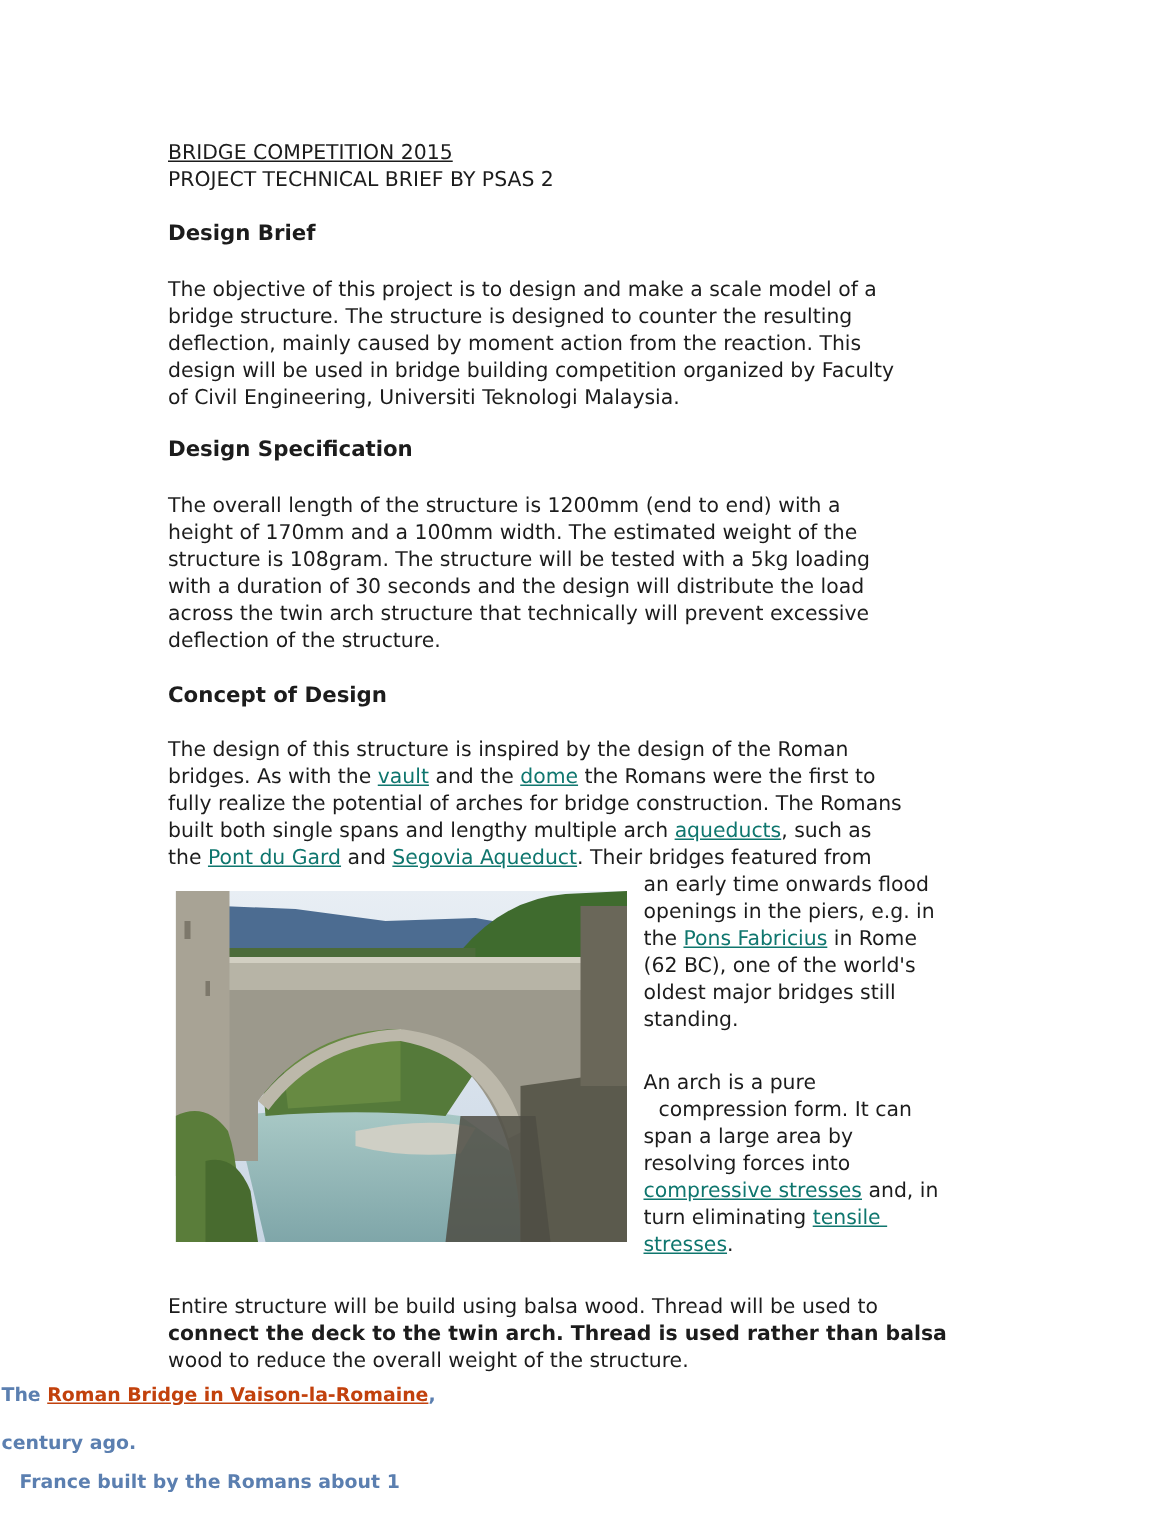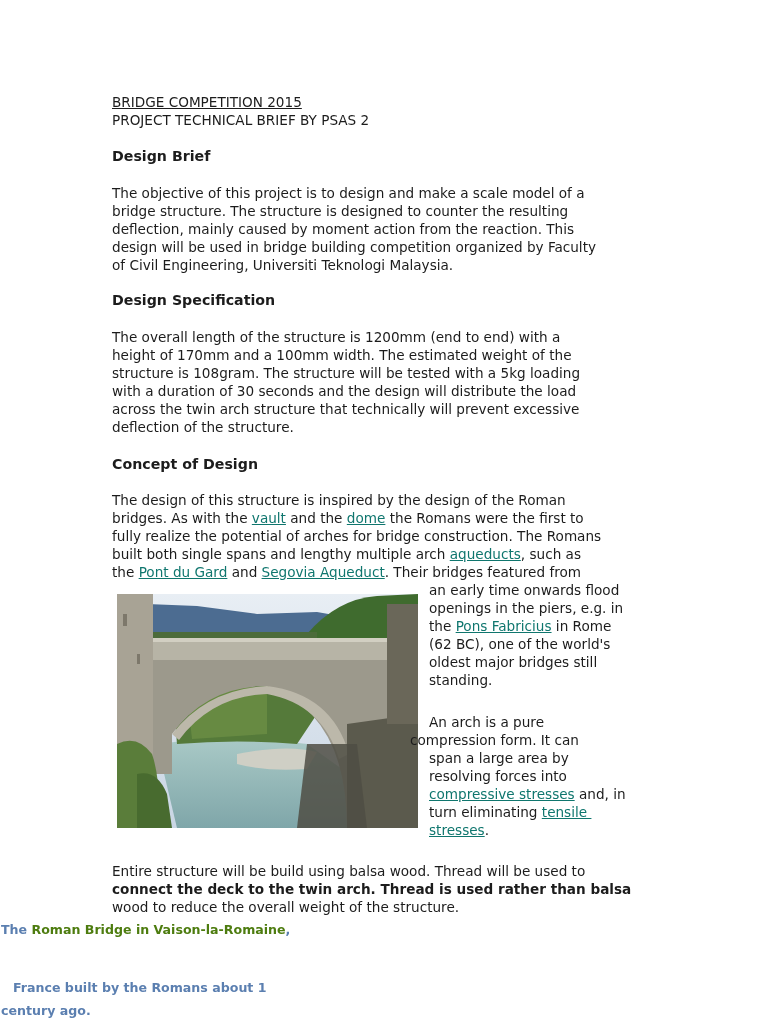--- a/index.html
+++ b/index.html
@@ -9,21 +9,21 @@
     }
     .page { position: absolute; left: 0; top: 0; width: 752px; height: 1024px; }
     .t { position: absolute; font-size: 13.6px; line-height: 18px; white-space: nowrap; color: #1c1c1c; }
     .h { font-weight: bold; font-size: 14.2px; }
     a.lnk { color: #0f766e; text-decoration: underline; }
     .title-u { text-decoration: underline; }
     .photo {
       position: absolute; left: 117px; top: 594px; width: 301px; height: 234px; overflow: hidden;
     }
     .caption { position: absolute; left: 1px; font-weight: bold; font-size: 12.6px; line-height: 16px; color: #5b7fb0; white-space: nowrap; }
-    .caption a { color: #4d7c0f; }
+    .caption a { color: #c2410c; text-decoration: underline; }
   </style>
 </head>
 <body>
 
 <div class="page">
 
   <div class="t title-u" style="left:112px; top:93px;">BRIDGE COMPETITION 2015</div>
   <div class="t" style="left:112px; top:111px;">PROJECT TECHNICAL BRIEF BY PSAS 2</div>
 
   <div class="t h" style="left:112px; top:147px;">Design Brief</div>
@@ -104,36 +104,36 @@
   <div class="t" style="left:429px; top:581px;">an early time onwards flood</div>
   <div class="t" style="left:429px; top:599px;">openings in the piers, e.g. in</div>
   <div class="t" style="left:429px; top:617px;">
     <span>the </span><a class="lnk">Pons Fabricius</a><span> in Rome</span>
   </div>
   <div class="t" style="left:429px; top:635px;">(62 BC), one of the world's</div>
   <div class="t" style="left:429px; top:653px;">oldest major bridges still</div>
   <div class="t" style="left:429px; top:671px;">standing.</div>
 
   <div class="t" style="left:429px; top:713px;">An arch is a pure</div>
-  <div class="t" style="left:410px; top:731px;">compression form. It can</div>
+  <div class="t" style="left:439px; top:731px;">compression form. It can</div>
   <div class="t" style="left:429px; top:749px;">span a large area by</div>
   <div class="t" style="left:429px; top:767px;">resolving forces into</div>
   <div class="t" style="left:429px; top:785px;text-align:center;">
     <a class="lnk">compressive stresses</a><span> and, in</span>
   </div>
   <div class="t" style="left:429px; top:803px;">
     <span>turn eliminating </span><a class="lnk" style="white-space:pre;">tensile </a>
   </div>
   <div class="t" style="left:429px; top:821px;">
     <a class="lnk">stresses</a><span>.</span>
   </div>
 
   <div class="t" style="left:112px; top:862px;">Entire structure will be build using balsa wood. Thread will be used to</div>
   <div class="t" style="left:112px; top:880px;font-weight:bold;">connect the deck to the twin arch. Thread is used rather than balsa</div>
   <div class="t" style="left:112px; top:898px;">wood to reduce the overall weight of the structure.</div>
 
   <div class="caption" style="top:922px;">
     <span>The </span><a>Roman Bridge in Vaison-la-Romaine</a><span>,</span>
   </div>
   <div class="caption" style="top:980px;padding-left:12px;">France built by the Romans about 1</div>
-  <div class="caption" style="top:1003px;">century ago.</div>
+  <div class="caption" style="top:954px;">century ago.</div>
 
 </div>
 
 </body></html>

